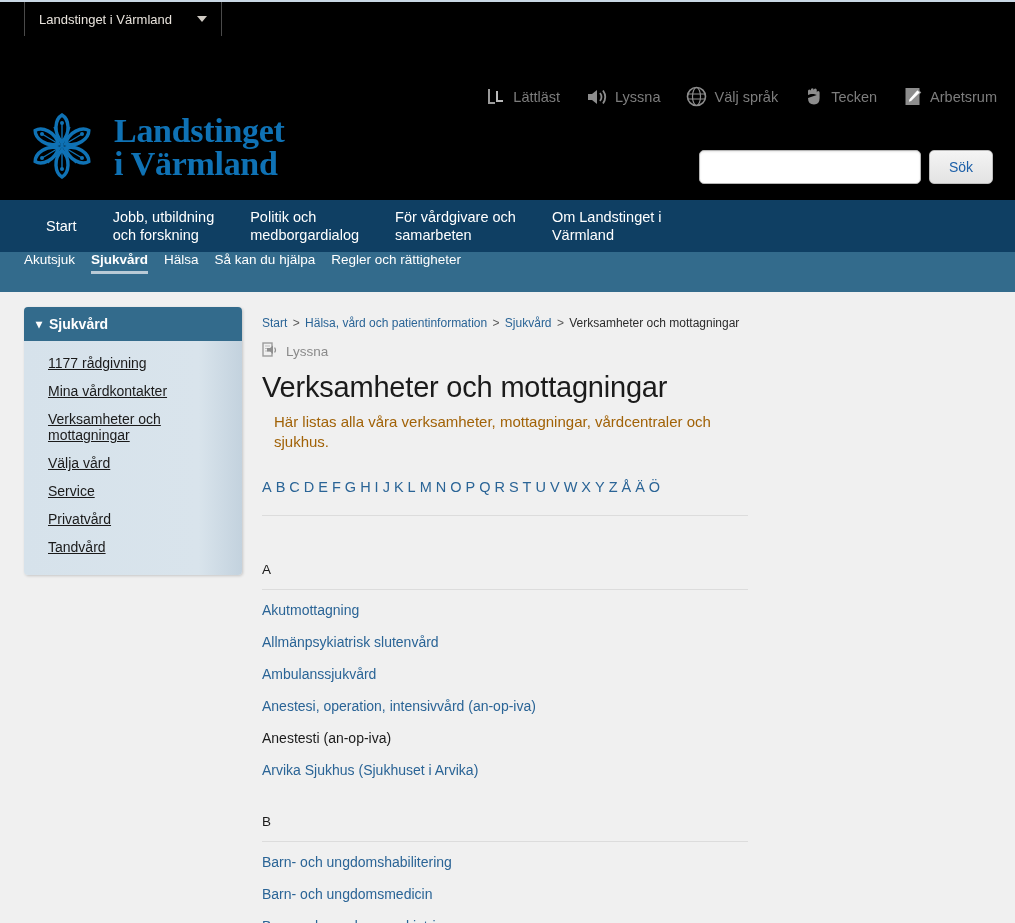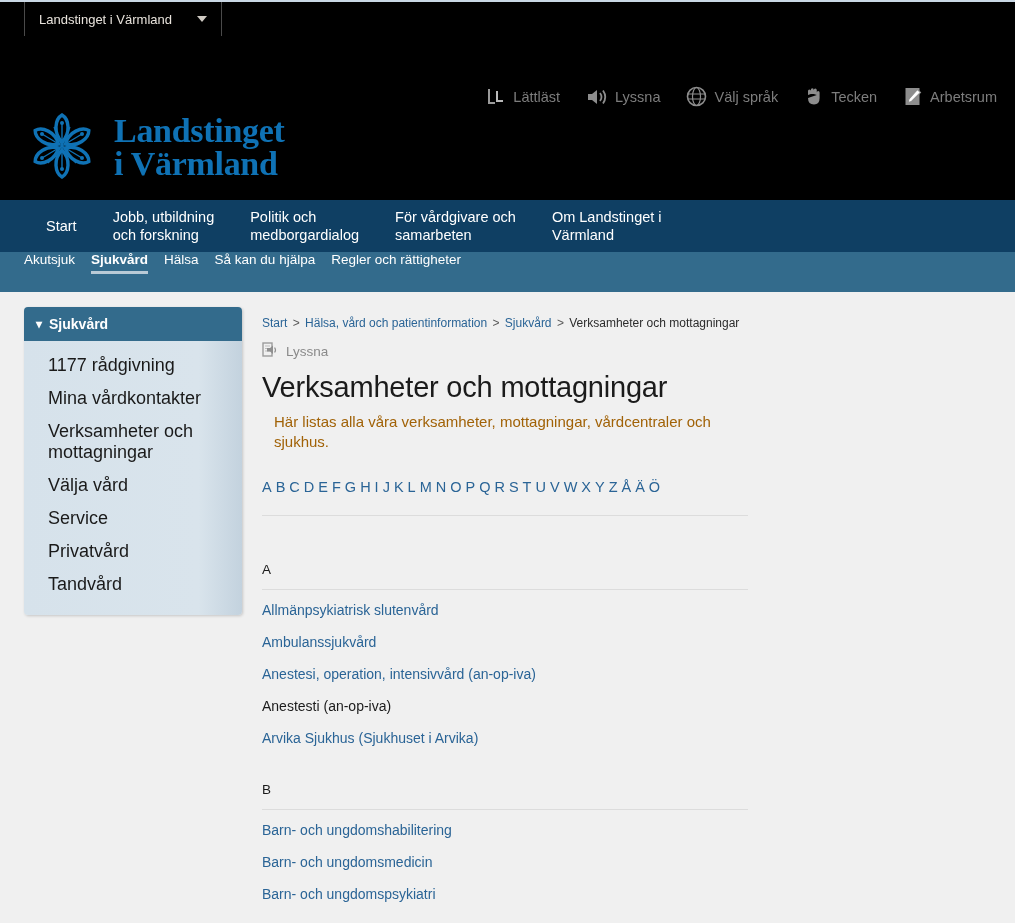--- a/index.html
+++ b/index.html
@@ -190,23 +190,24 @@
   }
   .side-chevron { font-size: 12px; line-height: 1; }
   .side-list {
     list-style: none;
     margin: 0;
     padding: 8px 0 14px 0;
     background: linear-gradient(to right, #d6e2eb 0%, #d9e4ec 80%, #c3d2de 100%);
   }
   .side-list li {
     padding: 6px 12px 6px 24px;
-    font-size: 18px;
+    font-size: 14px;
     color: #1a1a1a;
     cursor: pointer;
+    text-decoration: underline;
   }
 
   
   .content {
     flex: 1;
     padding: 24px 0 0 22px;
   }
   .breadcrumb {
     font-size: 12px;
     color: #2c2c2c;
@@ -396,20 +397,24 @@
             <circle cx="18" cy="23" r="2"></circle>
         </g>
       </svg>
     </span>
     <span class="logo-word">
       <span>Landstinget</span><br>
       <span>i Värmland</span>
     </span>
   </div>
 
+  <div class="search-block">
+    <input class="search-input" type="text" placeholder="" style="">
+    <button class="search-btn">Sök</button>
+  </div>
 </div>
 
 <nav class="main-nav">
   <div class="nav-item">Start</div>
   <div class="nav-item">Jobb, utbildning
 och forskning</div>
   <div class="nav-item">Politik och
 medborgardialog</div>
   <div class="nav-item">För vårdgivare och
 samarbeten</div>
@@ -499,20 +504,21 @@
       <span>X</span>
       <span>Y</span>
       <span>Z</span>
       <span>Å</span>
       <span>Ä</span>
       <span>Ö</span>
     </div>
 
     <section class="letter-group">
       <div class="letter-head">A</div>
+      <a class="entry">Akutmottagning</a>
       <a class="entry">Allmänpsykiatrisk slutenvård</a>
       <a class="entry">Ambulanssjukvård</a>
       <a class="entry">Anestesi, operation, intensivvård (an-op-iva)</a>
       <span class="entry plain">Anestesti (an-op-iva)</span>
       <a class="entry">Arvika Sjukhus (Sjukhuset i Arvika)</a>
     </section>
 
     <div class="group-gap"></div>
 
     <section class="letter-group">

